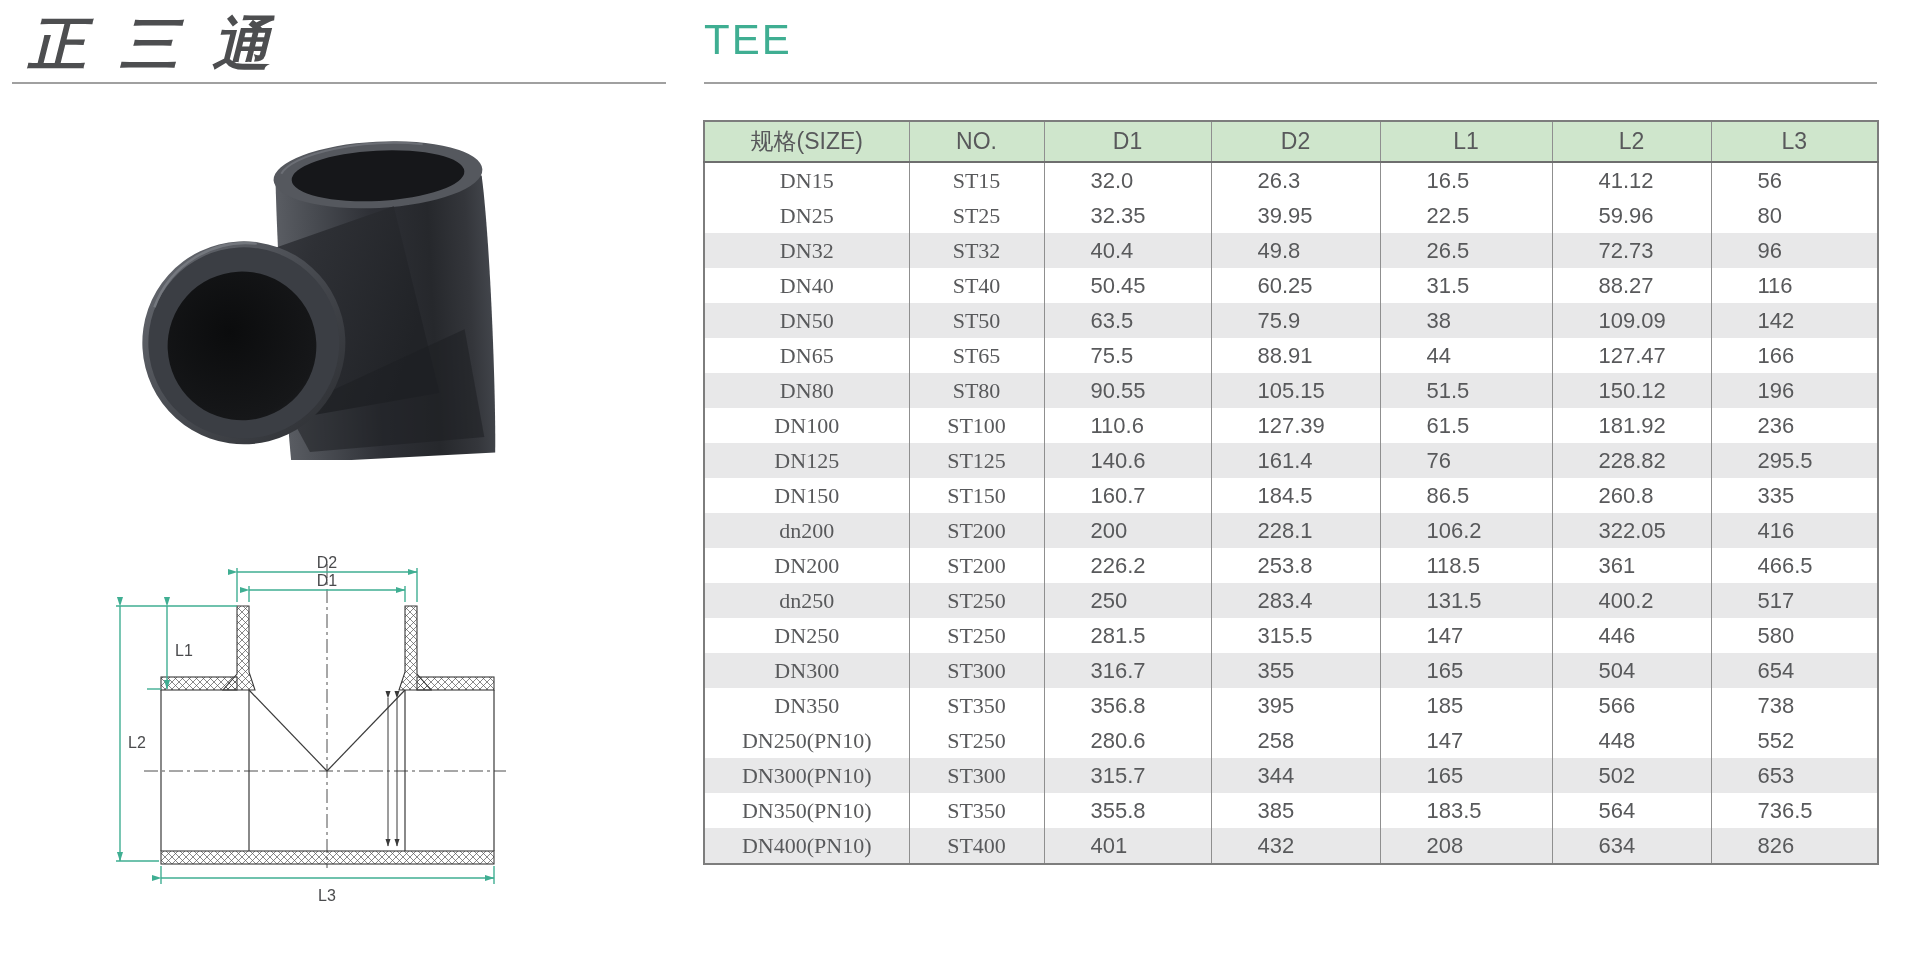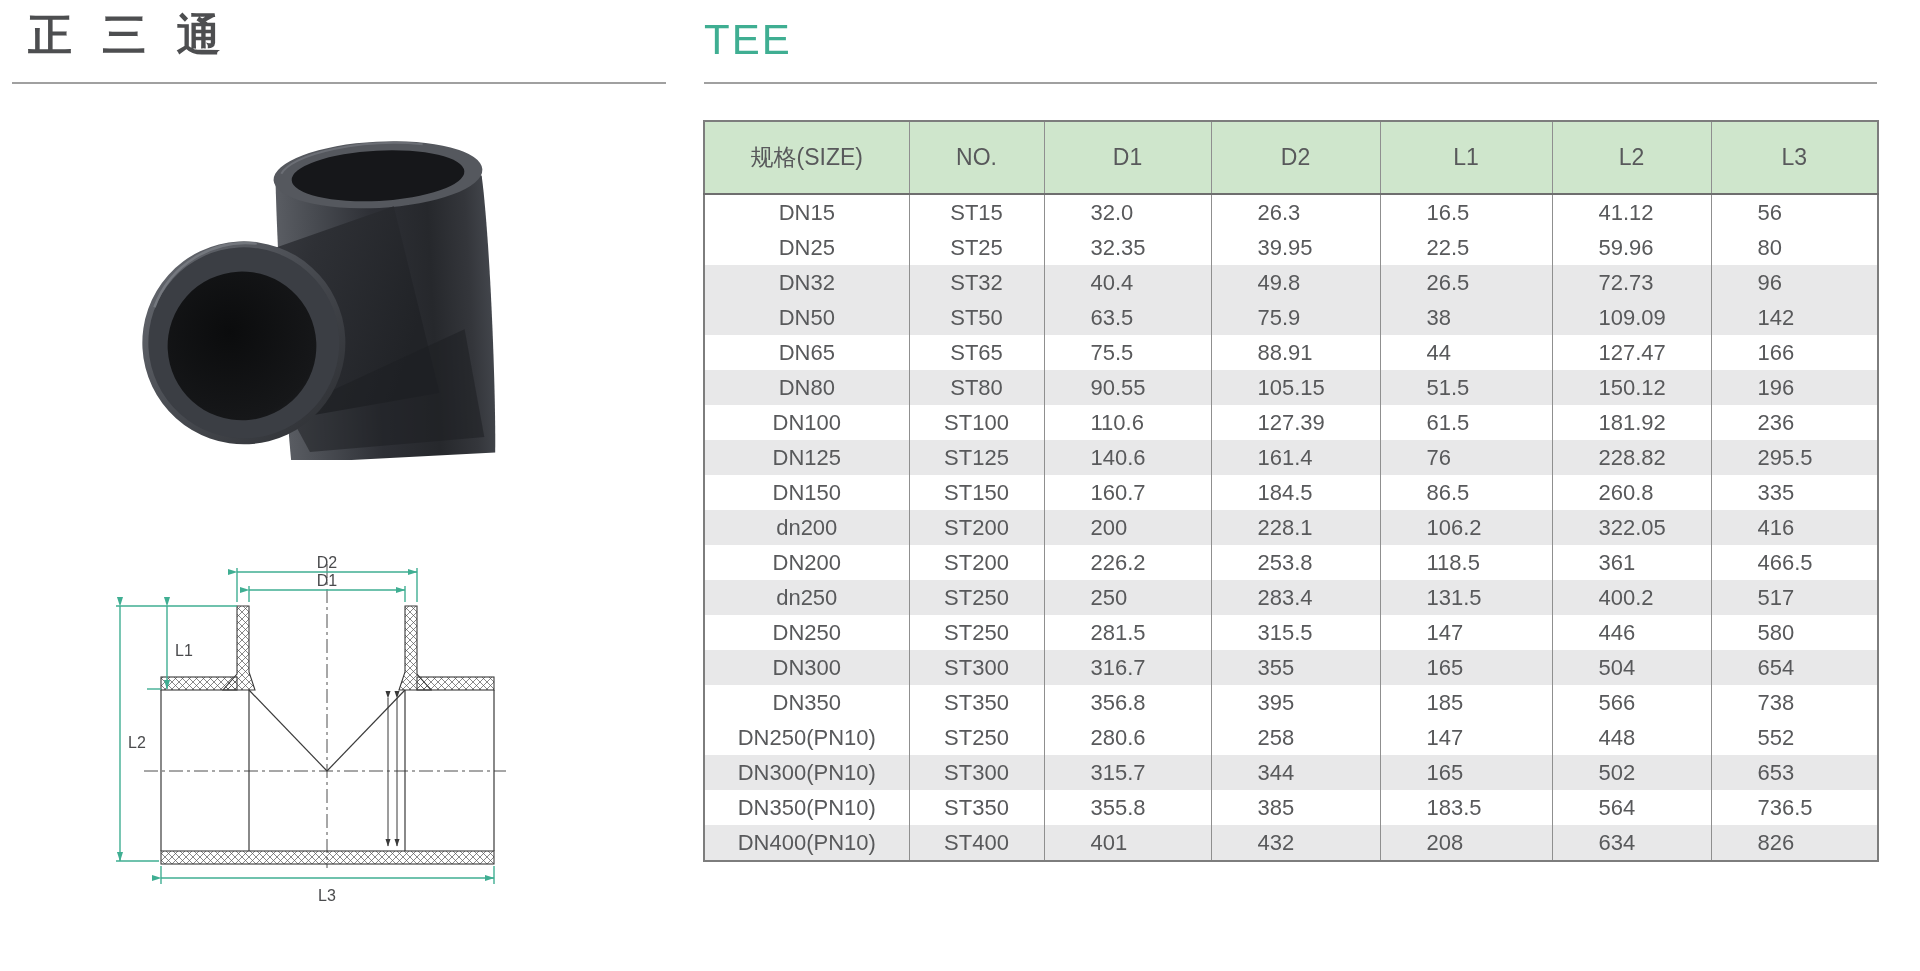--- a/index.html
+++ b/index.html
@@ -1,52 +1,52 @@
 <!DOCTYPE html>
 <html><head>
 <meta charset="utf-8">
 <style>
   html,body{margin:0;padding:0;background:#ffffff;}
   .page{
     position:relative;width:1920px;height:971px;background:#ffffff;overflow:hidden;
     font-family:"Liberation Sans","DejaVu Sans",sans-serif;color:#58595b;
   }
   .title-cn{
-    position:absolute;left:28px;top:6px;font-size:44px;font-weight:bold;
-    color:#4d4e50;letter-spacing:9px;white-space:pre;
+    position:absolute;left:28px;top:6px;font-size:58px;font-weight:bold;
+    color:#4d4e50;letter-spacing:9px;white-space:pre;font-style:italic;
   }
   .title-en{
     position:absolute;left:704px;top:16px;font-size:42px;font-weight:normal;
     color:#3fae92;letter-spacing:2px;
   }
   .rule{position:absolute;top:82px;height:2px;background:#a0a0a0;}
   .rule-left{left:12px;width:654px;}
   .rule-right{left:704px;width:1173px;}
   .photo{position:absolute;left:128px;top:96px;width:392px;height:364px;}
   .diagram{position:absolute;left:102px;top:556px;width:412px;height:360px;}
   table.size-table{
     position:absolute;left:703px;top:120px;width:1174px;
     border-collapse:collapse;table-layout:fixed;
     font-size:22px;color:#58595b;
   }
   table.size-table th{
     height:39px;background:#cfe6cc;font-weight:normal;font-size:23px;
     text-align:center;border-left:1px solid #8f8f8f;
     border-top:2px solid #7d7d7d;border-bottom:2px solid #6e6e6e;
-    padding:16px;
+    padding:0;
   }
   table.size-table td{
     height:35px;border-left:1px solid #8f8f8f;padding:0;
     white-space:nowrap;overflow:hidden;
   }
   table.size-table th:first-child,table.size-table td:first-child{border-left:2px solid #7d7d7d;}
   table.size-table th:last-child,table.size-table td:last-child{border-right:2px solid #7d7d7d;}
   table.size-table tbody tr:last-child td{border-bottom:2px solid #7d7d7d;}
   table.size-table tr.alt td{background:#e8e8e9;}
-  table.size-table td:nth-child(-n+2){text-align:center;}
+  table.size-table td:nth-child(-n+2){text-align:center;font-family:Liberation Serif, serif;}
   table.size-table td:nth-child(n+3){text-align:left;padding-left:46px;}
   .diagram text{font-family:"Liberation Sans","DejaVu Sans",sans-serif;fill:#4a4b4d;font-size:16px;}
 </style>
 </head>
 <body>
 
 <div class="page">
 
   <div class="title-cn">正 三 通</div>
   <div class="rule rule-left"></div>
@@ -196,20 +196,29 @@
         </tr>
         <tr class="alt">
           <td>DN32</td>
           <td>ST32</td>
           <td>40.4</td>
           <td>49.8</td>
           <td>26.5</td>
           <td>72.73</td>
           <td>96</td>
         </tr>
+        <tr>
+          <td>DN40</td>
+          <td>ST40</td>
+          <td>50.45</td>
+          <td>60.25</td>
+          <td>31.5</td>
+          <td>88.27</td>
+          <td>116</td>
+        </tr>
         <tr class="alt">
           <td>DN50</td>
           <td>ST50</td>
           <td>63.5</td>
           <td>75.9</td>
           <td>38</td>
           <td>109.09</td>
           <td>142</td>
         </tr>
         <tr>

